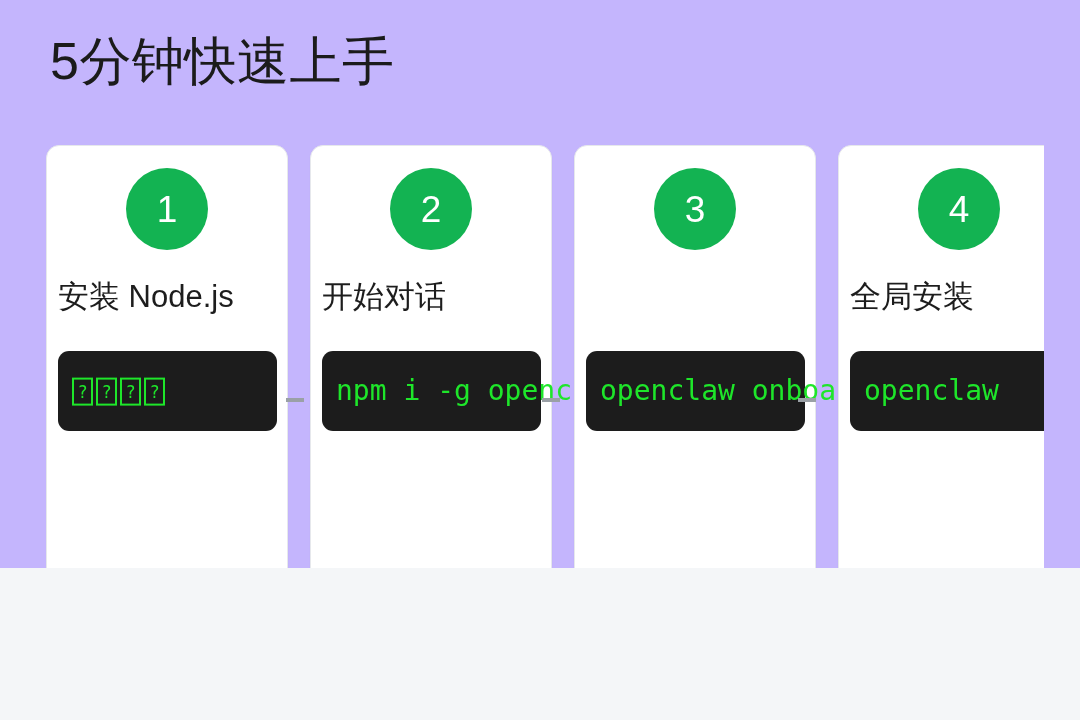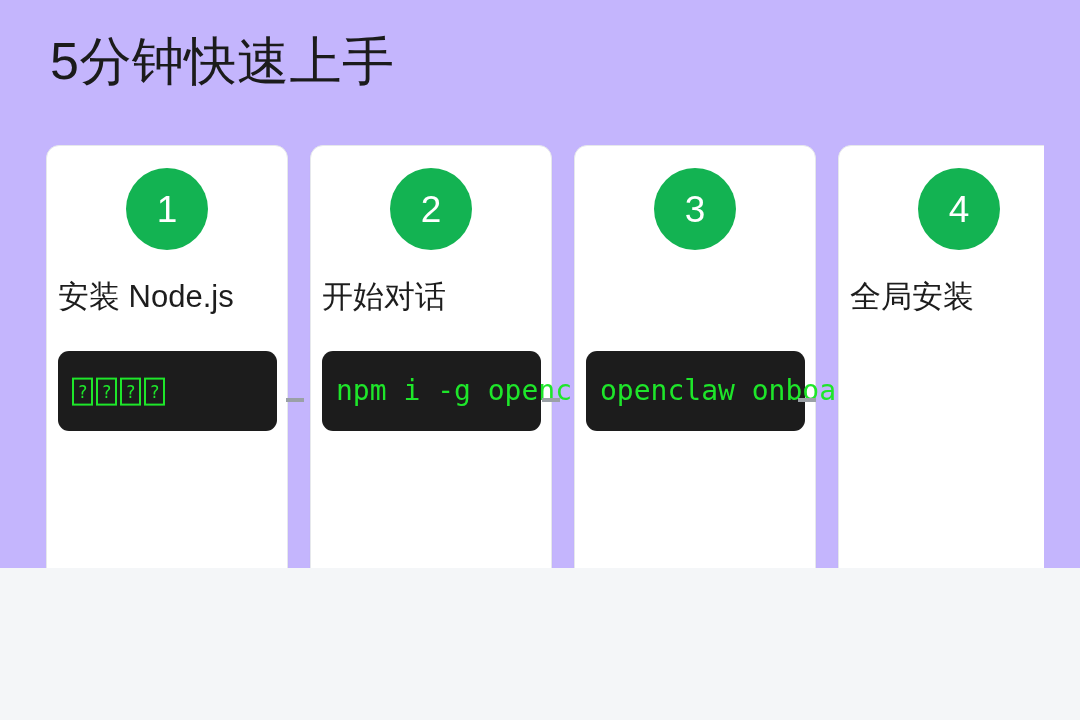--- a/index.html
+++ b/index.html
@@ -184,20 +184,23 @@
       <div class="code-block">
         <div class="code-text">openclaw onboard</div>
       </div>
     </div>
 
     <div class="card">
       <div class="step-circle">
         <span class="step-number">4</span>
       </div>
       <div class="card-title">全局安装</div>
+      <div class="code-block">
+        <div class="code-text">openclaw</div>
+      </div>
     </div>
 
   </div>
 
   <div class="overflow-dash" style="left:286px;"></div>
   <div class="overflow-dash" style="left:542px;"></div>
   <div class="overflow-dash" style="left:798px;"></div>
 
 </div>
 

